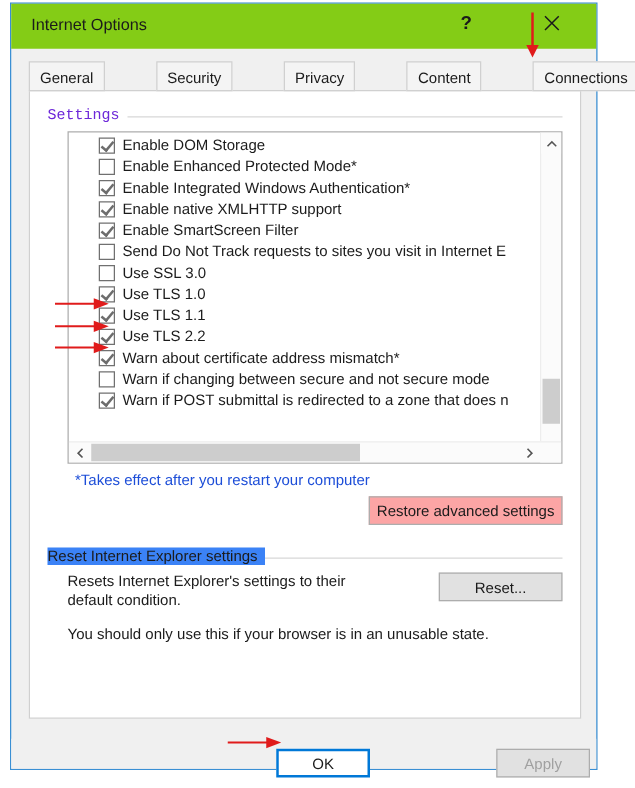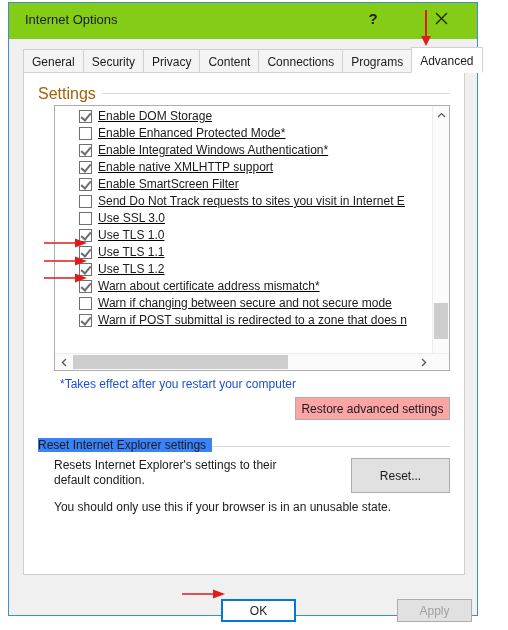--- a/index.html
+++ b/index.html
@@ -67,20 +67,21 @@
   
   #tab-strip {
     position: absolute;
     left: 14px;
     top: 44px;
     width: 442px;
     height: 26px;
     display: flex;
     align-items: flex-end;
     z-index: 3;
+    gap: 42px;
   }
   .tab {
     height: 24px;
     line-height: 24px;
     padding: 0 8px;
     font-size: 12px;
     background: #f4f4f4;
     border: 1px solid #d0d0d0;
     border-bottom: 1px solid #d0d0d0;
     box-sizing: border-box;
@@ -117,25 +118,26 @@
     position: absolute;
     left: 14px;
     top: 12px;
     width: 412px;
     height: 340px;
   }
   #settings-group-label {
     position: absolute;
     left: 0;
     top: 0;
-    font-size: 16px;
+    font-size: 12px;
     background: #ffffff;
     padding-right: 6px;
-    color: #a16207;
+    color: #6d28d9;
     z-index: 2;
+    font-family: Liberation Mono, monospace;
   }
   #settings-group-line {
     position: absolute;
     left: 52px;
     top: 8px;
     right: 0;
     height: 1px;
     background: #d8d8d8;
   }
 
@@ -157,21 +159,20 @@
     right: 17px;
     overflow: hidden;
   }
   .setting-row {
     height: 17px;
     display: flex;
     align-items: center;
     padding-left: 24px;
     white-space: nowrap;
     overflow: hidden;
-    text-decoration: underline;
   }
   .cb {
     width: 13px;
     height: 13px;
     min-width: 13px;
     border: 1px solid #707070;
     background: #ffffff;
     box-sizing: border-box;
     margin-right: 6px;
     position: relative;
@@ -318,21 +319,21 @@
     width: 240px;
     font-size: 12px;
     line-height: 15px;
     color: #1b1b1b;
   }
   #reset-button {
     position: absolute;
     right: 0;
     top: 20px;
     width: 99px;
-    height: 35px;
+    height: 23px;
     background: #e1e1e1;
     border: 1px solid #adadad;
     font-family: "Liberation Sans", sans-serif;
     font-size: 12px;
     color: #1b1b1b;
     box-sizing: border-box;
     padding: 0;
     cursor: default;
   }
   #reset-warning {
@@ -455,21 +456,21 @@
           <div class="setting-row">
             <span class="cb checked"></span>
             <span class="setting-label">Use TLS 1.0</span>
           </div>
           <div class="setting-row">
             <span class="cb checked"></span>
             <span class="setting-label">Use TLS 1.1</span>
           </div>
           <div class="setting-row">
             <span class="cb checked"></span>
-            <span class="setting-label">Use TLS 1.2</span>
+            <span class="setting-label">Use TLS 2.2</span>
           </div>
           <div class="setting-row">
             <span class="cb checked"></span>
             <span class="setting-label">Warn about certificate address mismatch*</span>
           </div>
           <div class="setting-row">
             <span class="cb"></span>
             <span class="setting-label">Warn if changing between secure and not secure mode</span>
           </div>
           <div class="setting-row">

